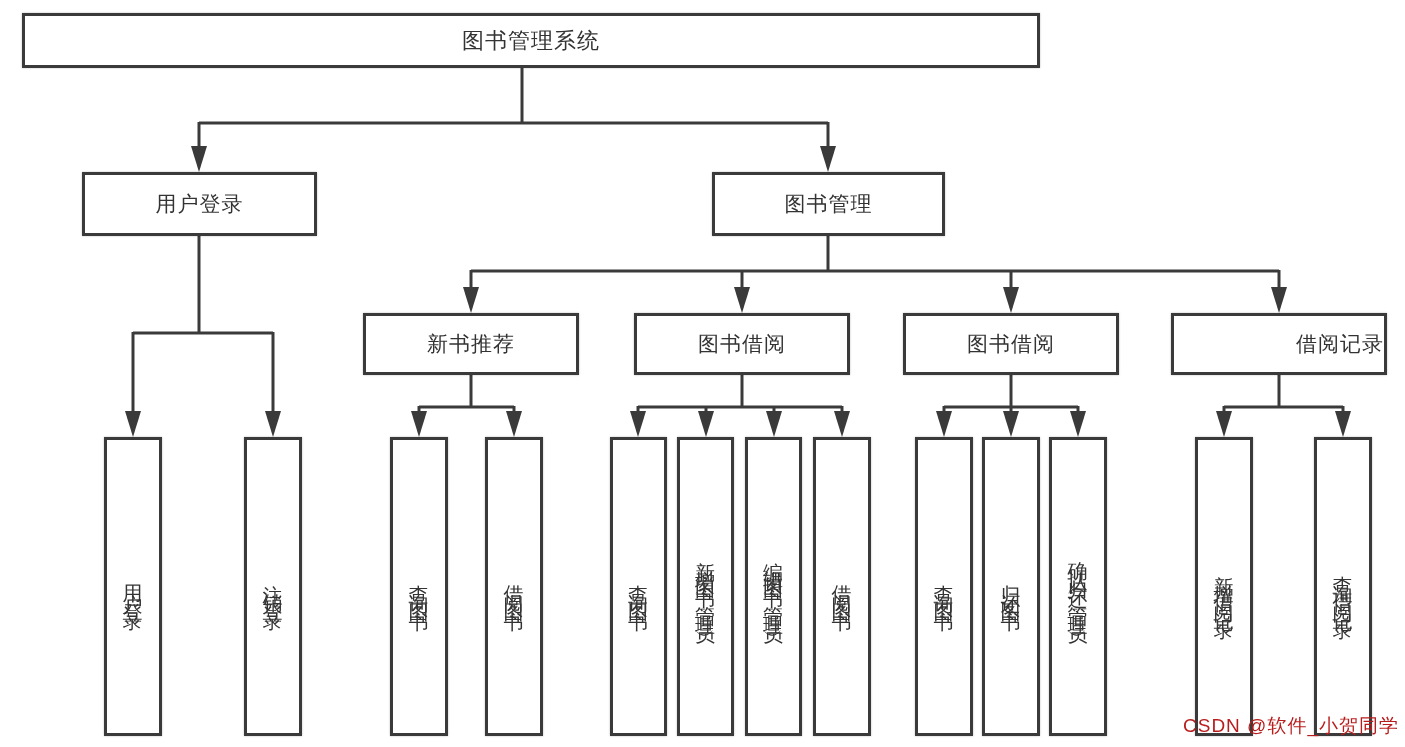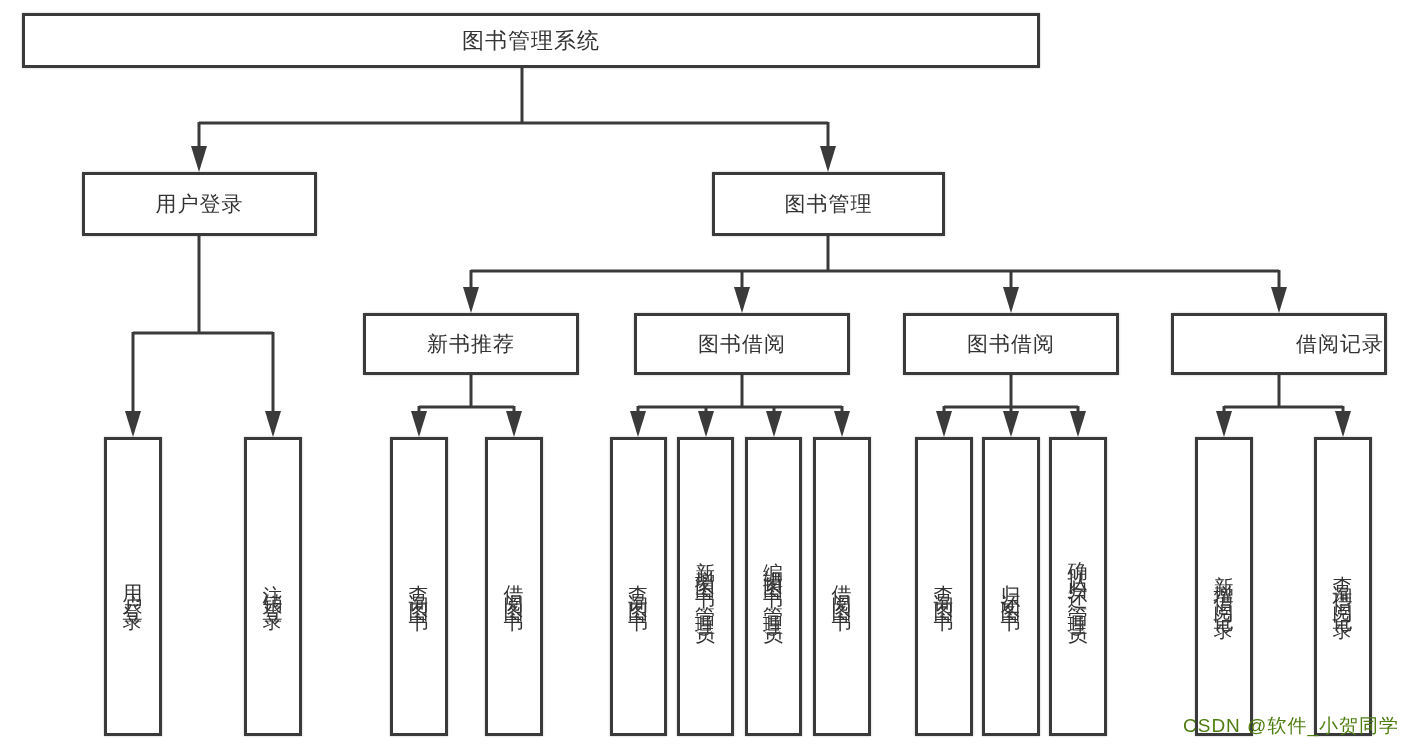--- a/index.html
+++ b/index.html
@@ -47,21 +47,21 @@
     text-orientation: mixed;
     font-size: 20px;
     letter-spacing: 9px;
     line-height: 1.1;
   }
   .watermark {
     position: absolute;
     left: 1183px;
     top: 713px;
     font-size: 19px;
-    color: #4d7c0f;
+    color: #b91c1c;
     white-space: nowrap;
     letter-spacing: 1px;
     z-index: 5;
   }
 </style>
 </head>
 <body>
 
 <div id="canvas">
 

